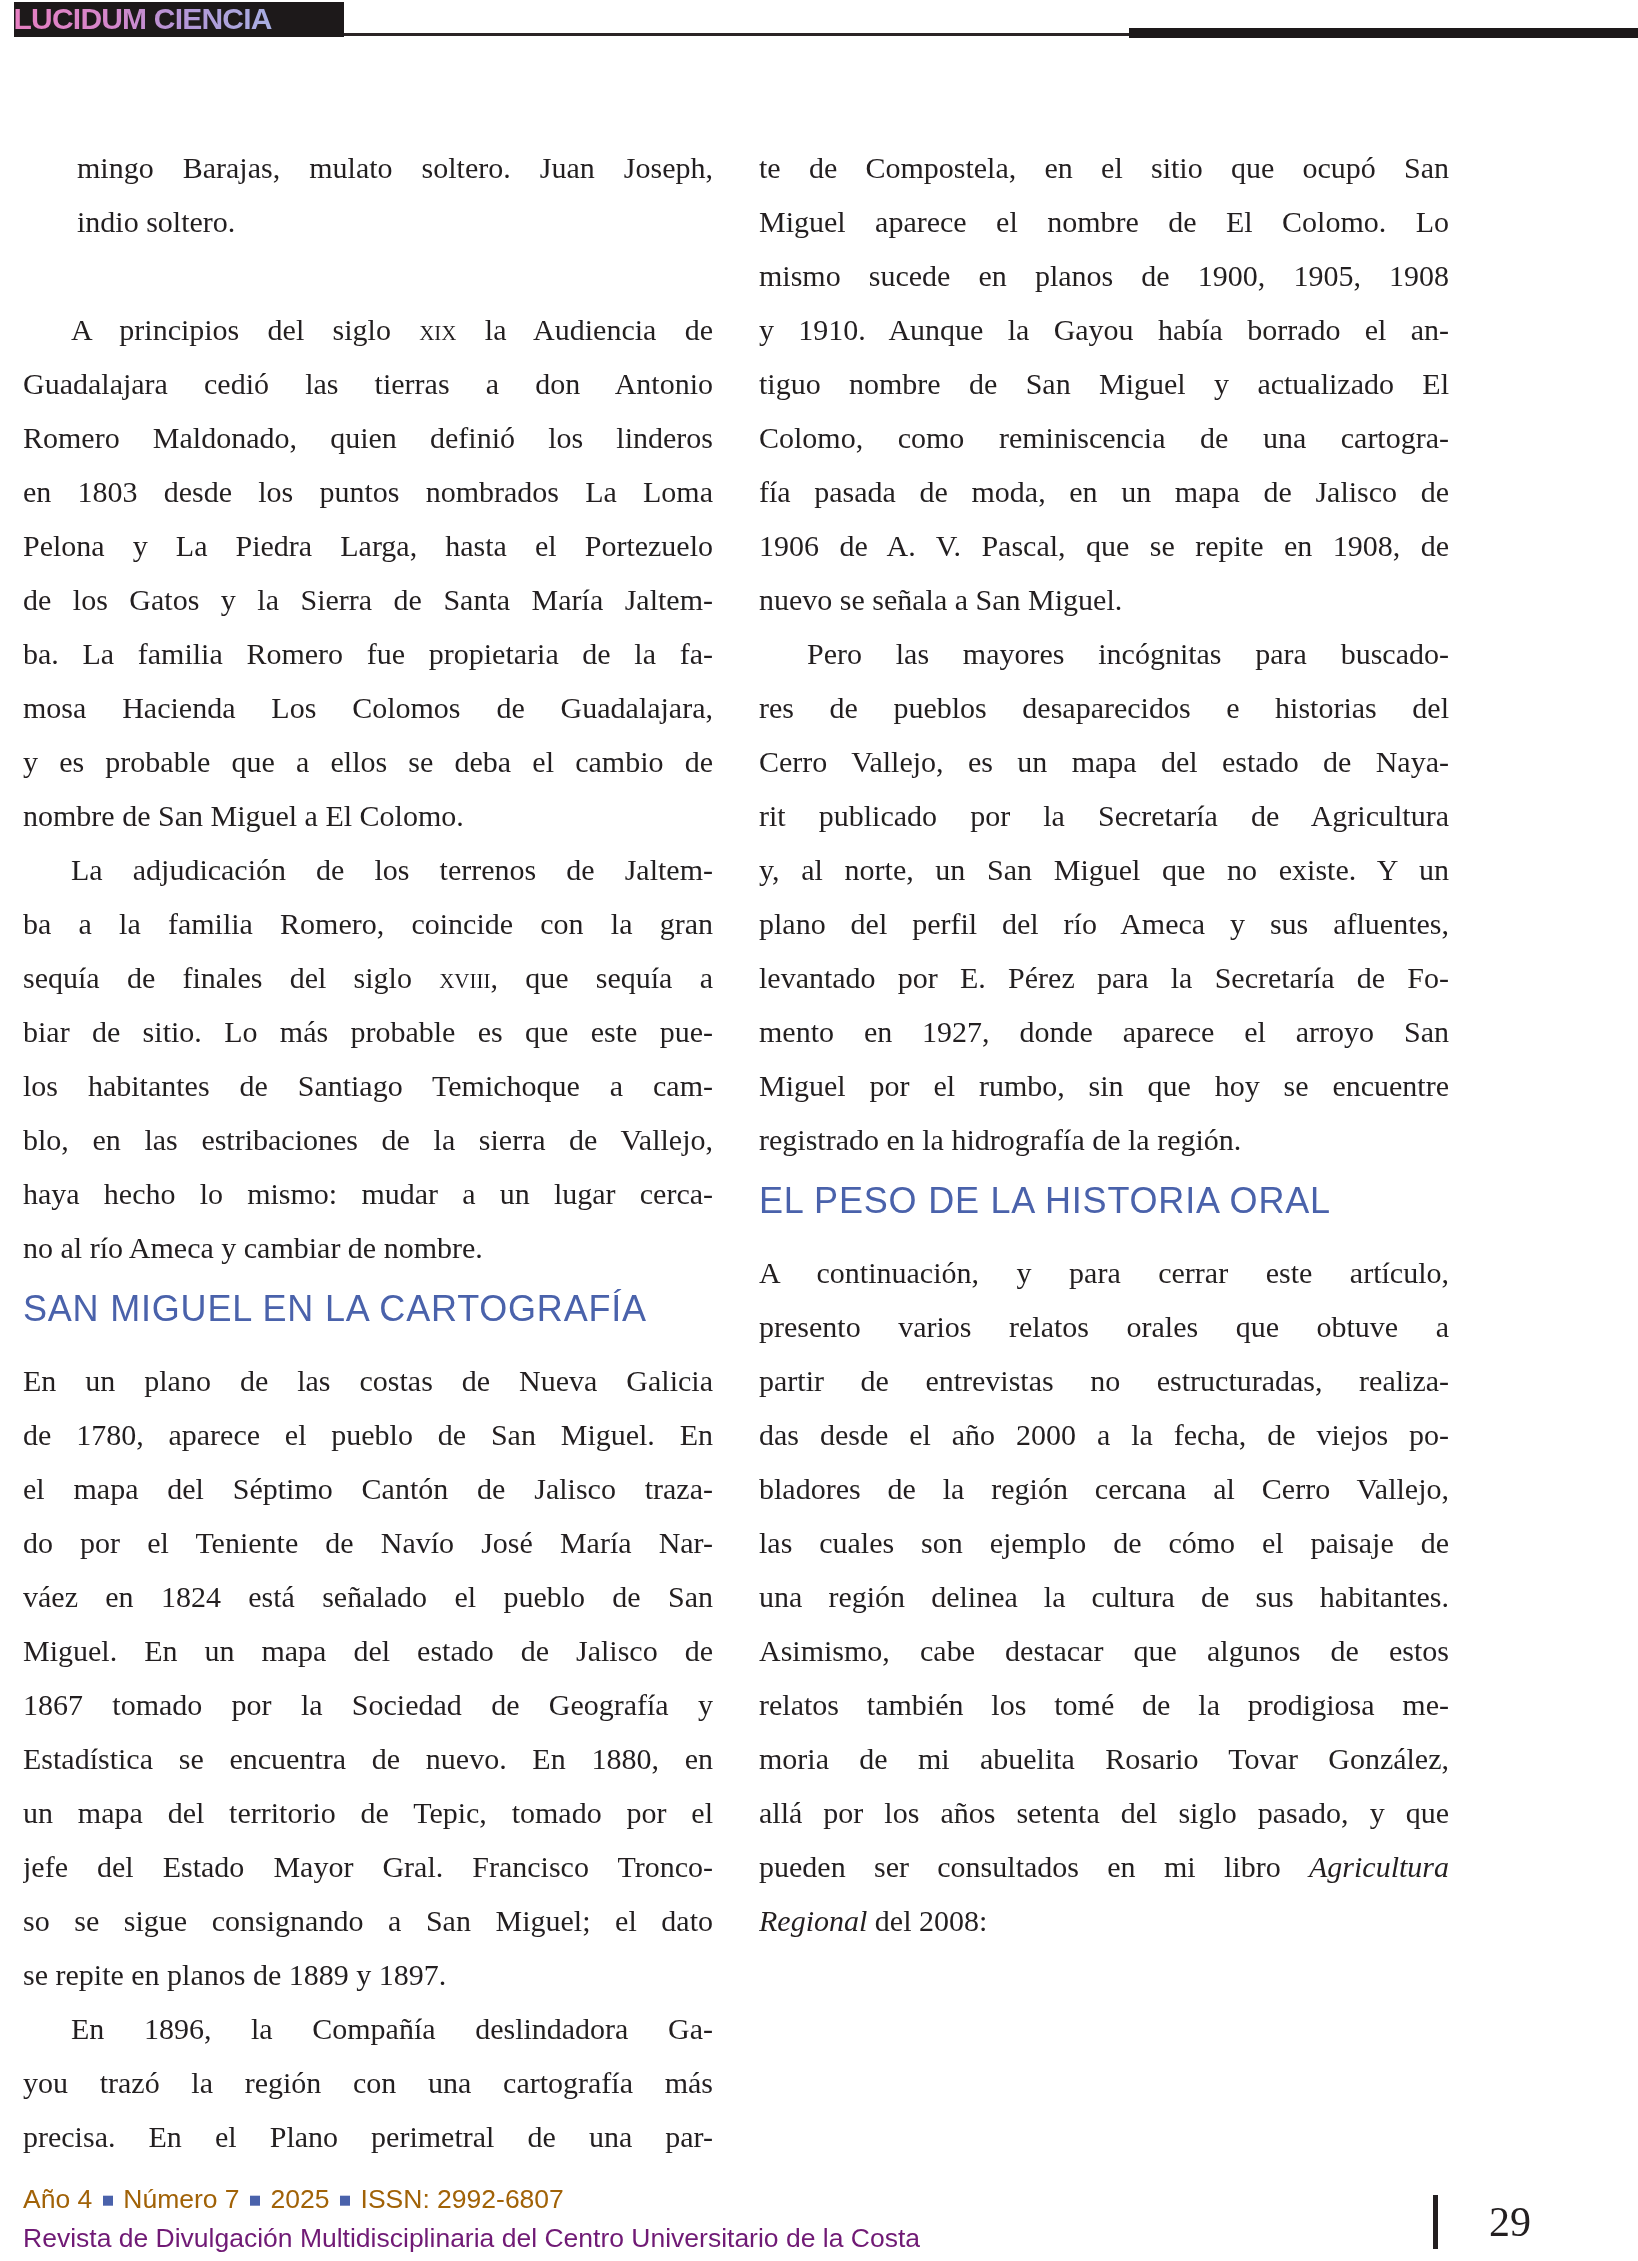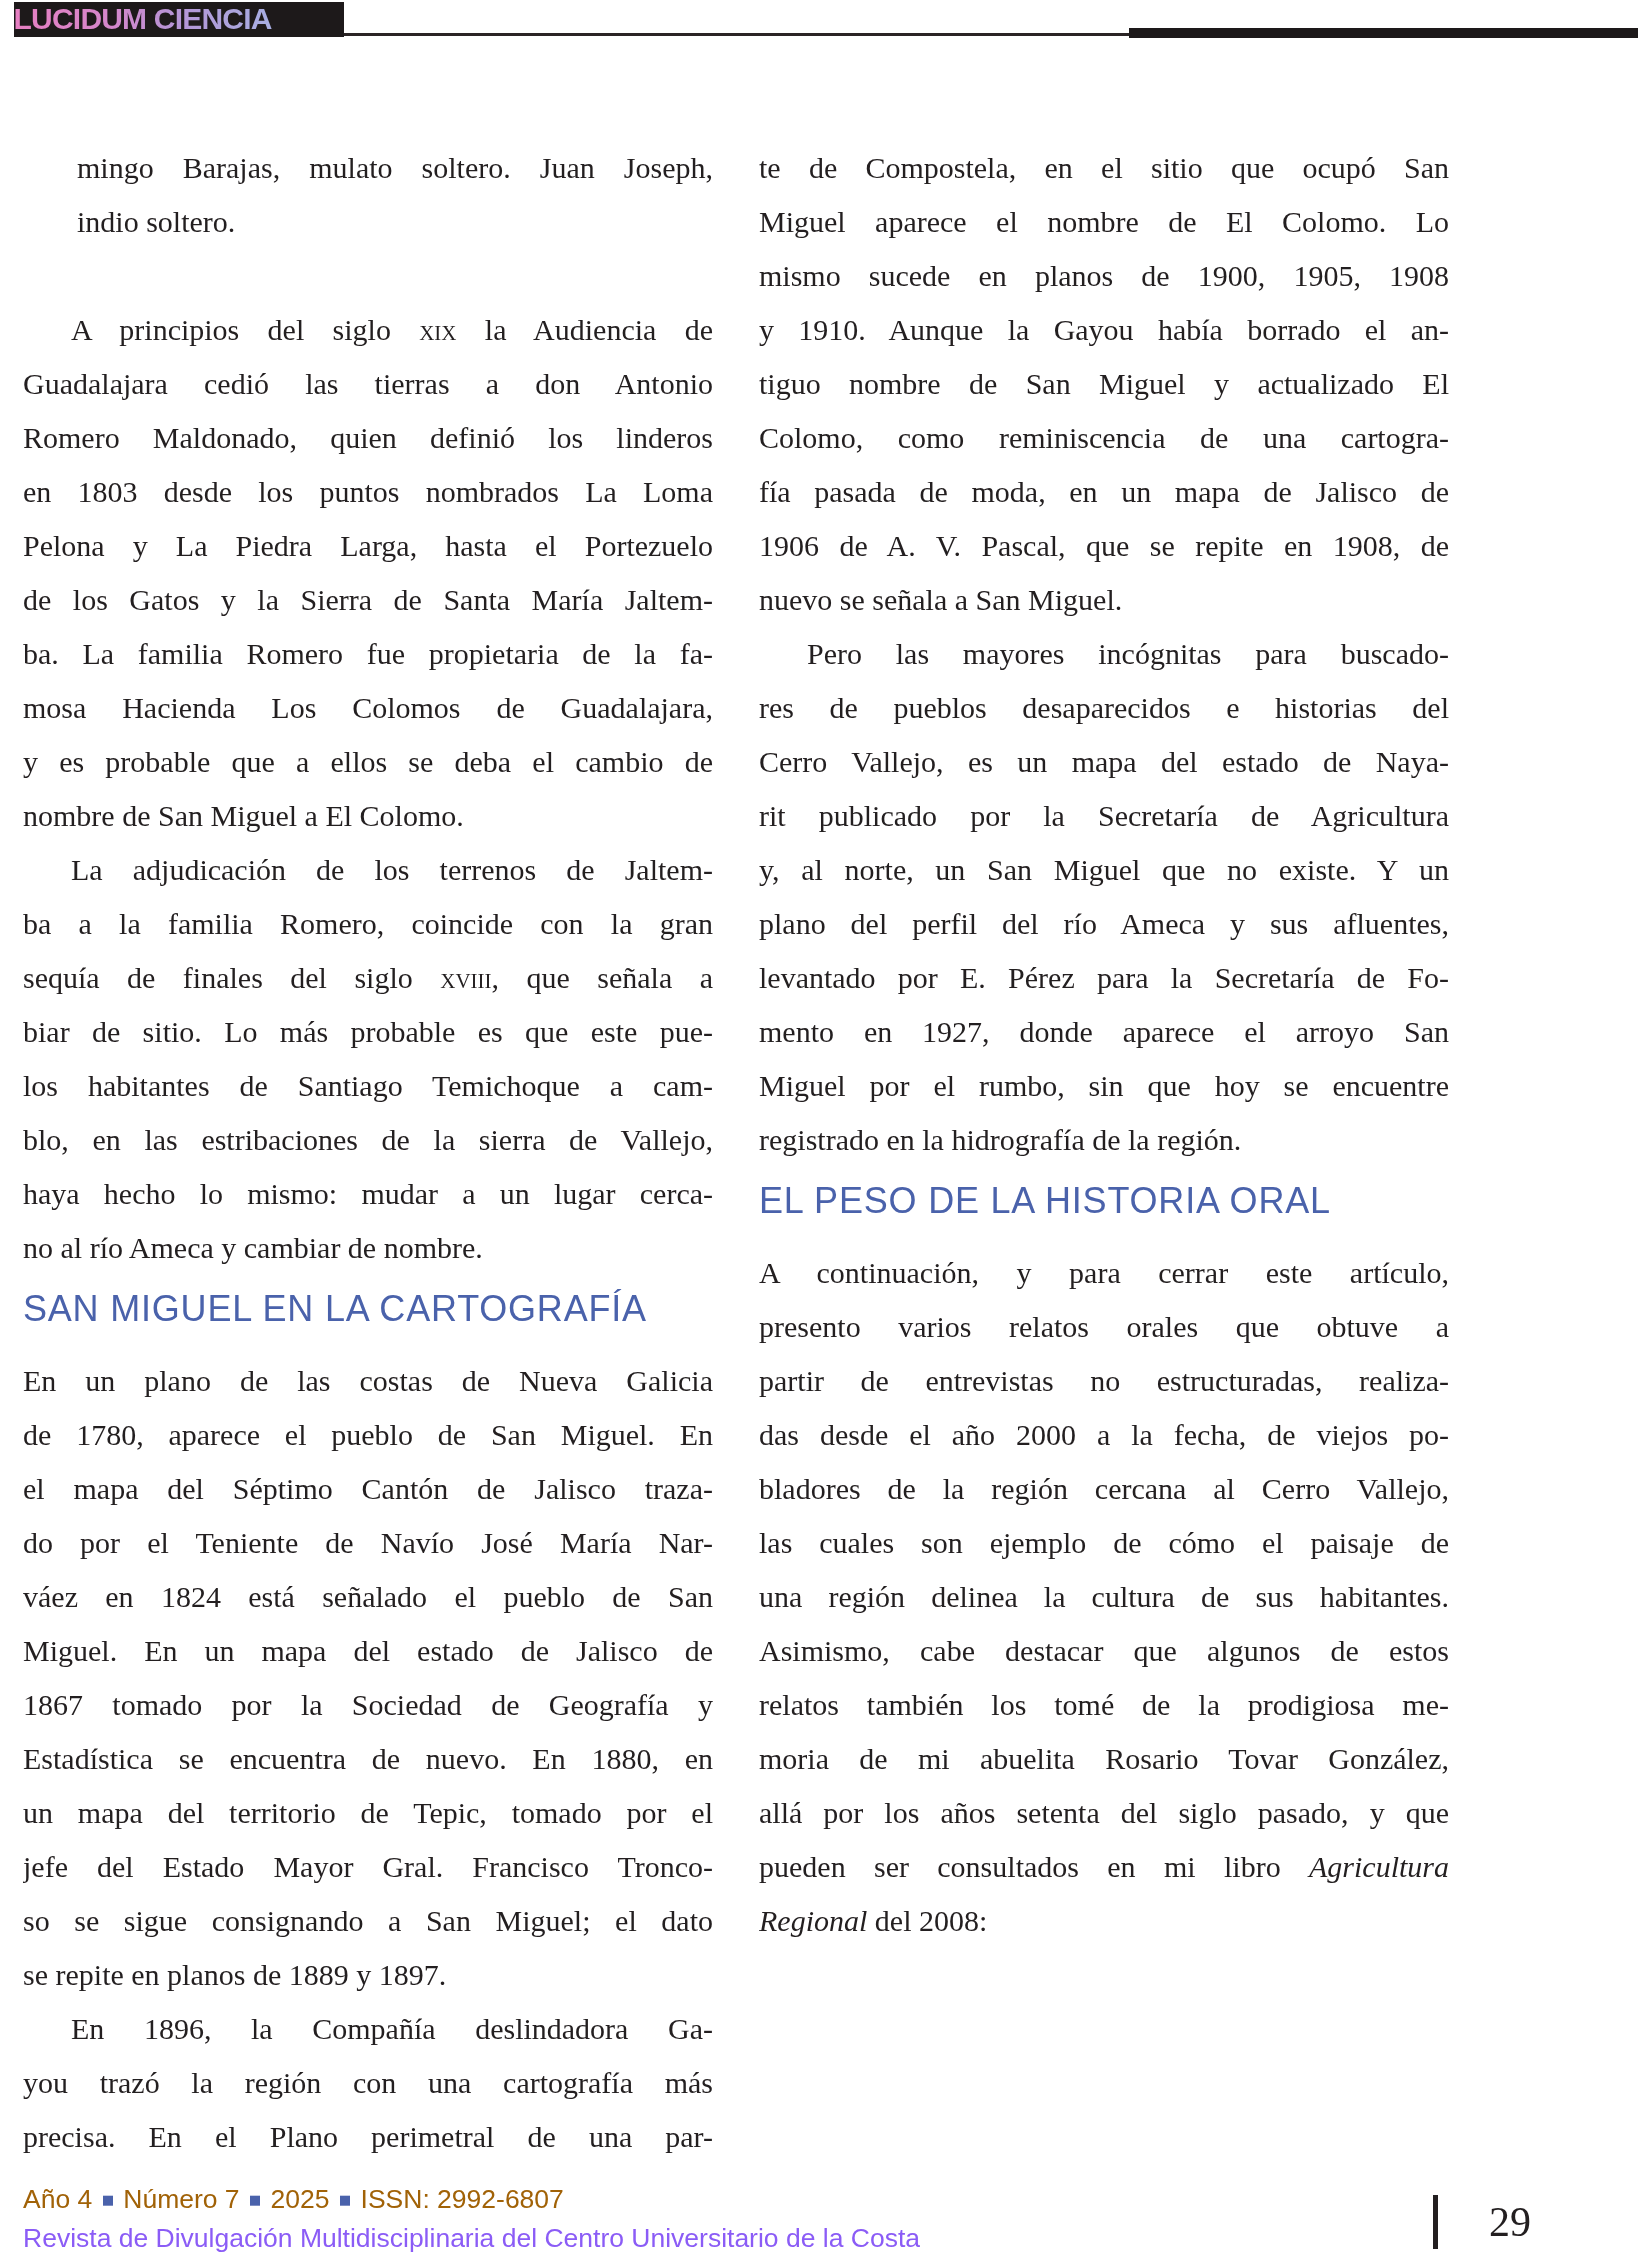--- a/index.html
+++ b/index.html
@@ -56,21 +56,21 @@
     font-family:"Liberation Sans", sans-serif;
     font-size:26.5px;line-height:33px;color:#a16207;white-space:nowrap;
   }
   .sq{
     display:inline-block;width:9.8px;height:9.8px;background:#4a62ab;
     margin:0 10.6px;transform:translateY(-2.3px);
   }
   #footer-line2{
     position:absolute;left:23px;top:2222px;
     font-family:"Liberation Sans", sans-serif;
-    font-size:26.5px;line-height:33px;color:#8b5cf6;white-space:nowrap;
+    font-size:26.5px;line-height:33px;color:#701a75;white-space:nowrap;
   }
   #page-num-bar{position:absolute;left:1433px;top:2195px;width:4.5px;height:54px;background:#231f20;}
   #page-num{
     position:absolute;left:1489px;top:2199px;
     font-family:"Liberation Serif", serif;font-size:42px;line-height:47px;color:#231f20;text-align:right;
   }
 </style>
 </head>
 <body>
 
@@ -95,21 +95,21 @@
         <div class="line ln-j">Pelona y La Piedra Larga, hasta el Portezuelo</div>
         <div class="line ln-j">de los Gatos y la Sierra de Santa María Jaltem-</div>
         <div class="line ln-j">ba. La familia Romero fue propietaria de la fa-</div>
         <div class="line ln-j">mosa Hacienda Los Colomos de Guadalajara,</div>
         <div class="line ln-j">y es probable que a ellos se deba el cambio de</div>
         <div class="line ln-l">nombre de San Miguel a El Colomo.</div>
       </div>
       <div class="para">
         <div class="line ln-j ind">La adjudicación de los terrenos de Jaltem-</div>
         <div class="line ln-j">ba a la familia Romero, coincide con la gran</div>
-        <div class="line ln-j"><span>sequía de finales del siglo </span><span class="sc">xviii</span><span>, que señala a</span></div>
+        <div class="line ln-j"><span>sequía de finales del siglo </span><span class="sc">xviii</span><span>, que sequía a</span></div>
         <div class="line ln-j">biar de sitio. Lo más probable es que este pue-</div>
         <div class="line ln-j">los habitantes de Santiago Temichoque a cam-</div>
         <div class="line ln-j">blo, en las estribaciones de la sierra de Vallejo,</div>
         <div class="line ln-j">haya hecho lo mismo: mudar a un lugar cerca-</div>
         <div class="line ln-l">no al río Ameca y cambiar de nombre.</div>
       </div>
       <div class="heading">SAN MIGUEL EN LA CARTOGRAFÍA</div>
       <div class="para">
         <div class="line ln-j">En un plano de las costas de Nueva Galicia</div>
         <div class="line ln-j">de 1780, aparece el pueblo de San Miguel. En</div>

